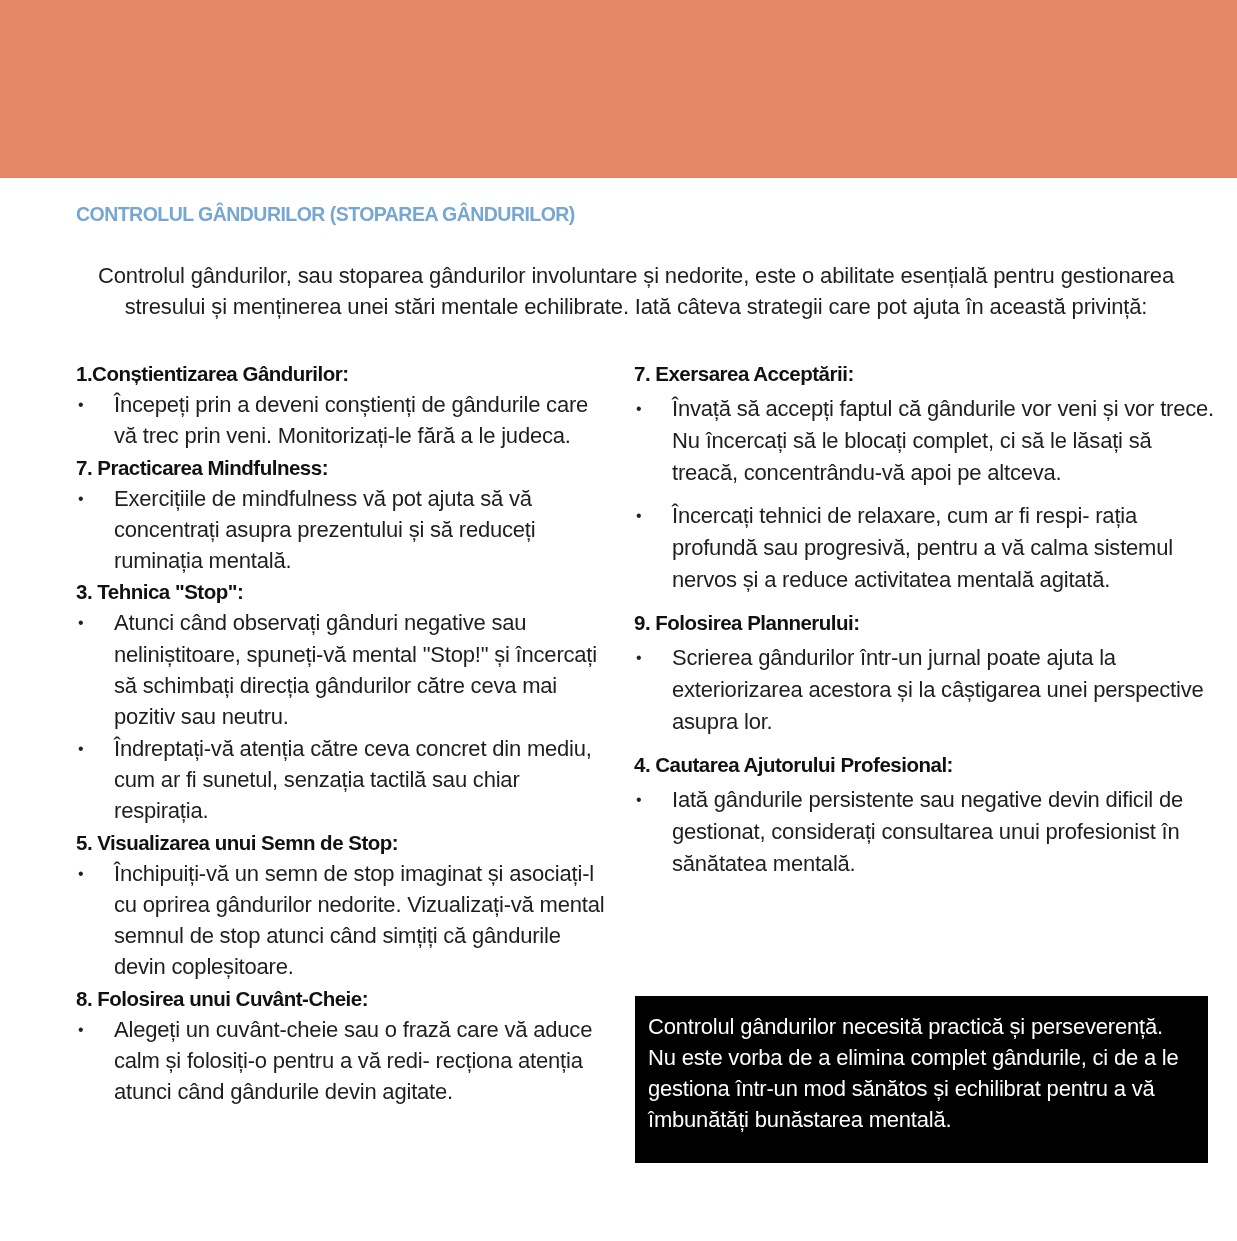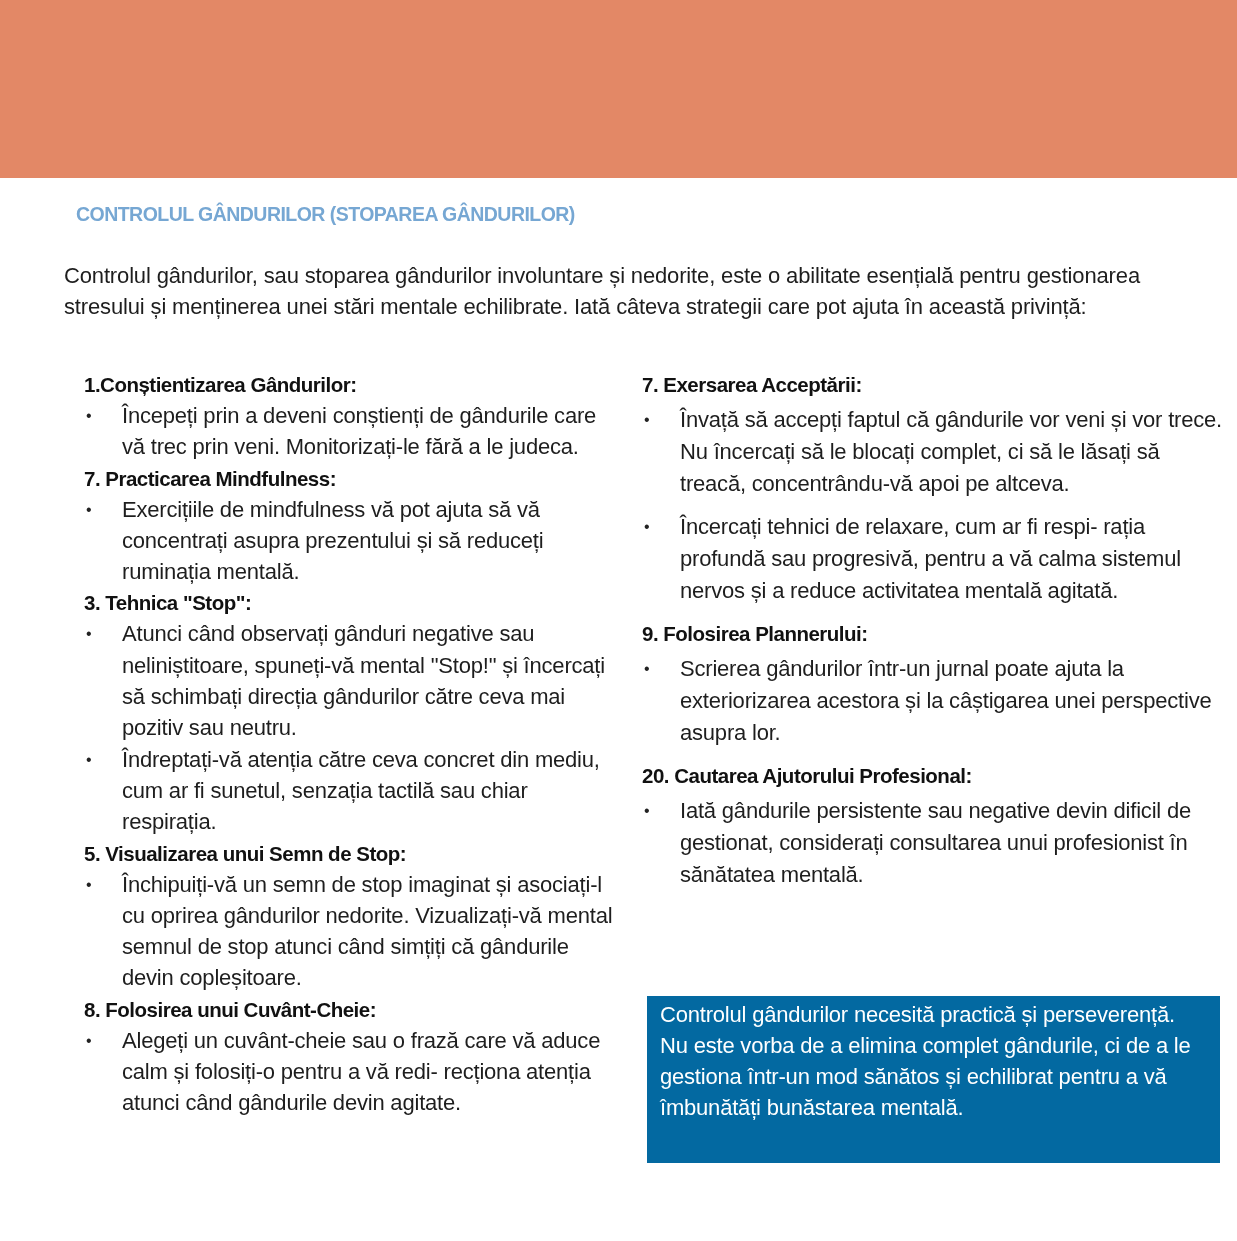--- a/index.html
+++ b/index.html
@@ -28,32 +28,32 @@
       font-size: 21px;
       font-weight: bold;
       color: #76a7d3;
       letter-spacing: -0.6px;
       transform: scaleX(0.93);
       transform-origin: left top;
       white-space: nowrap;
     }
     .intro {
       position: absolute;
-      left: 64px;
+      left: 76px;
       top: 261px;
       width: 1120px;
       font-size: 22px;
       line-height: 30.5px;
       color: #1e1e1e;
       letter-spacing: -0.15px;
+      text-align: center;
     }
     .col {
       position: absolute;
-      top: 369px;
-      margin-left: 8px;
+      top: 358px;
     }
     .col-left { left: 76px; width: 540px; }
     .col-right { left: 634px; width: 580px; }
 
     .strategy { margin: 0; }
     .strategy-title {
       font-size: 20.5px;
       font-weight: bold;
       line-height: 31px;
       color: #111;
@@ -83,23 +83,22 @@
     .col-right .strategy { margin-bottom: 11px; }
     .col-right .bullet-row { margin-top: 4px; }
     .col-right .bullet-text { line-height: 32px; }
 
     .callout {
       position: absolute;
       left: 635px;
       top: 996px;
       width: 573px;
       height: 167px;
-      background: #0369a1;
-      padding: 3px 12px 0 13px;
-      margin-left: 12px;
+      background: #000000;
+      padding: 15px 12px 0 13px;
     }
     .callout-text {
       font-size: 22px;
       line-height: 31px;
       color: #ffffff;
       letter-spacing: -0.2px;
     }
   </style>
 </head>
 <body>
@@ -169,21 +168,21 @@
     </div>
   </div>
   <div class="strategy">
     <div class="strategy-title">9. Folosirea Plannerului:</div>
     <div class="bullet-row">
       <span class="bullet-dot">•</span>
       <span class="bullet-text">Scrierea gândurilor într-un jurnal poate ajuta la exteriorizarea acestora și la câștigarea unei perspective asupra lor.</span>
     </div>
   </div>
   <div class="strategy">
-    <div class="strategy-title">20. Cautarea Ajutorului Profesional:</div>
+    <div class="strategy-title">4. Cautarea Ajutorului Profesional:</div>
     <div class="bullet-row">
       <span class="bullet-dot">•</span>
       <span class="bullet-text">Iată gândurile persistente sau negative devin dificil de gestionat, considerați consultarea unui profesionist în sănătatea mentală.</span>
     </div>
   </div>
 </div>
 
 <div class="callout">
   <p class="callout-text">Controlul gândurilor necesită practică și perseverență. Nu este vorba de a elimina complet gândurile, ci de a le gestiona într-un mod sănătos și echilibrat pentru a vă îmbunătăți bunăstarea mentală.</p>
 </div>

